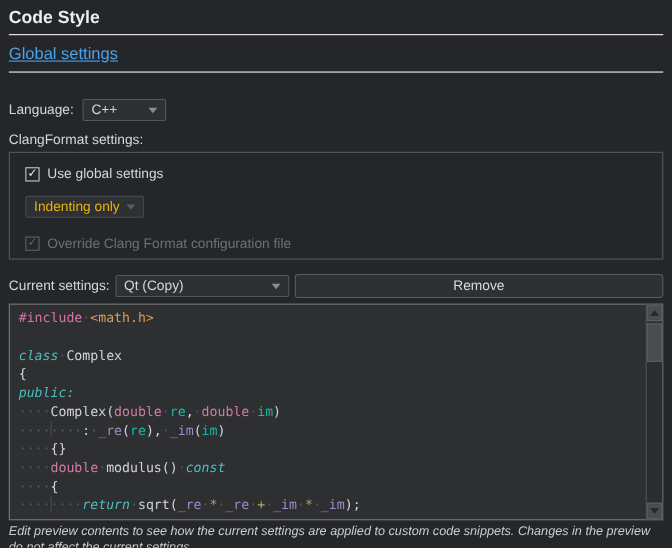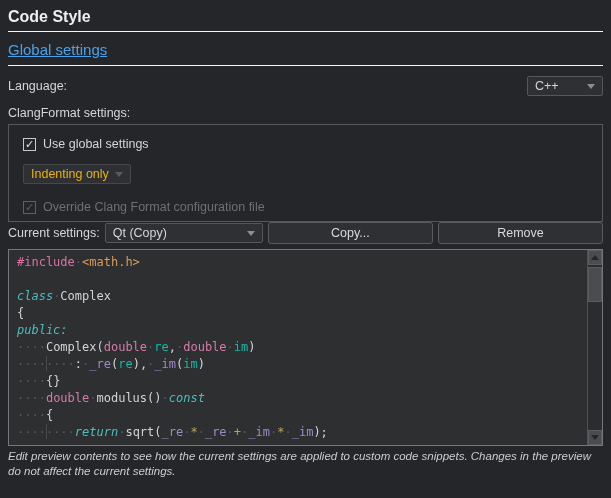--- a/index.html
+++ b/index.html
@@ -9,21 +9,21 @@
     font-family:"Liberation Sans",sans-serif;
   }
   .page{padding:8px;}
 
   h1{font-size:16px;font-weight:bold;color:#eceff1;margin:0 0 5px 0;}
   .rule{border-top:1px solid #f5f6f7;height:0;margin:0;}
   .link{display:inline-block;margin:9px 0 7px 0;font-size:15px;color:#4ba2e8;text-decoration:underline;cursor:pointer;}
 
   .lbl{font-size:12.5px;color:#d4d6d8;}
   .row{display:flex;align-items:center;}
-  .lang-row{margin-top:10px;gap:8px;justify-content:space-between;}
+  .lang-row{margin-top:24px;gap:8px;}
 
   .combo{
     display:inline-flex;align-items:center;justify-content:space-between;
     box-sizing:border-box;height:20px;padding:0 7px;
     background:#2e3033;border:1px solid #55585b;border-radius:2px;
     font-size:12.5px;color:#d4d6d8;cursor:default;
   }
   .lang-combo{width:76px;}
   .arrow-down{width:0;height:0;border-left:4px solid transparent;border-right:4px solid transparent;border-top:5px solid #8b8e90;margin-left:6px;}
   .arrow-down.dis{border-top-color:#595c5e;}
@@ -40,21 +40,21 @@
     border:1px solid #c6c8ca;background:transparent;
     display:inline-flex;align-items:center;justify-content:center;
   }
   .cb .check{font-size:11px;line-height:11px;color:#e4e6e8;}
   .cb.dis{border-color:#5f6265;}
   .cb.dis .check{color:#5f6265;}
   .check-row.disabled .lbl{color:#6d7073;}
   .mode-combo{width:108px;margin-top:13px;color:#eab308;border-color:#46494c;}
   .groupbox .check-row.disabled{margin-top:16px;}
 
-  .cur-row{gap:5px;justify-content:space-between;}
+  .cur-row{margin-top:13px;gap:5px;justify-content:space-between;}
   .cur-combo{width:158px;flex:0 0 158px;}
   .btn{
     flex:1 1 0;height:22px;box-sizing:border-box;
     background:#2e3033;border:1px solid #595c5e;border-radius:3px;
     color:#d8dadc;font-size:12.5px;font-family:"Liberation Sans",sans-serif;
     cursor:pointer;padding:0;
   }
 
   .editor{
     position:relative;box-sizing:border-box;
@@ -141,21 +141,20 @@
       <span class="lbl">Override Clang Format configuration file</span>
     </div>
   </div>
 
   <div class="row cur-row">
     <span class="lbl">Current settings:</span>
     <div class="combo cur-combo">
       <span>Qt (Copy)</span>
       <span class="arrow-down"></span>
     </div>
-    <button class="btn">Copy...</button>
     <button class="btn">Remove</button>
   </div>
 
   <div class="editor">
     <div class="code"><div class="code-line"><span class="tok-pp">#include</span><span class="tok-ws">·</span><span class="tok-str">&lt;math.h&gt;</span></div><div class="code-line">&nbsp;</div><div class="code-line"><span class="tok-kw">class</span><span class="tok-ws">·</span><span class="tok-pl">Complex</span></div><div class="code-line"><span class="tok-pl">{</span></div><div class="code-line"><span class="tok-kw">public:</span></div><div class="code-line"><span class="tok-ws">····</span><span class="tok-pl">Complex(</span><span class="tok-ty">double</span><span class="tok-ws">·</span><span class="tok-pa">re</span><span class="tok-pl">,</span><span class="tok-ws">·</span><span class="tok-ty">double</span><span class="tok-ws">·</span><span class="tok-pa">im</span><span class="tok-pl">)</span></div><div class="code-line"><span class="tok-ws">····</span><span class="tok-guide"></span><span class="tok-ws">····</span><span class="tok-pl">:</span><span class="tok-ws">·</span><span class="tok-fi">_re</span><span class="tok-pl">(</span><span class="tok-pa">re</span><span class="tok-pl">),</span><span class="tok-ws">·</span><span class="tok-fi">_im</span><span class="tok-pl">(</span><span class="tok-pa">im</span><span class="tok-pl">)</span></div><div class="code-line"><span class="tok-ws">····</span><span class="tok-pl">{}</span></div><div class="code-line"><span class="tok-ws">····</span><span class="tok-ty">double</span><span class="tok-ws">·</span><span class="tok-pl">modulus()</span><span class="tok-ws">·</span><span class="tok-kw">const</span></div><div class="code-line"><span class="tok-ws">····</span><span class="tok-pl">{</span></div><div class="code-line"><span class="tok-ws">····</span><span class="tok-guide"></span><span class="tok-ws">····</span><span class="tok-kw">return</span><span class="tok-ws">·</span><span class="tok-pl">sqrt(</span><span class="tok-fi">_re</span><span class="tok-ws">·</span><span class="tok-op">*</span><span class="tok-ws">·</span><span class="tok-fi">_re</span><span class="tok-ws">·</span><span class="tok-op">+</span><span class="tok-ws">·</span><span class="tok-fi">_im</span><span class="tok-ws">·</span><span class="tok-op">*</span><span class="tok-ws">·</span><span class="tok-fi">_im</span><span class="tok-pl">);</span></div></div>
     <div class="vscroll">
       <div class="sb-btn up">
           <span class="tri-up"></span>
         </div>
       <div class="sb-thumb"></div>

